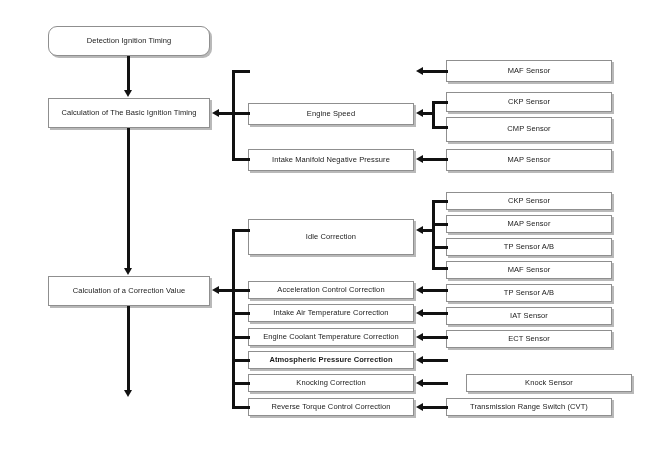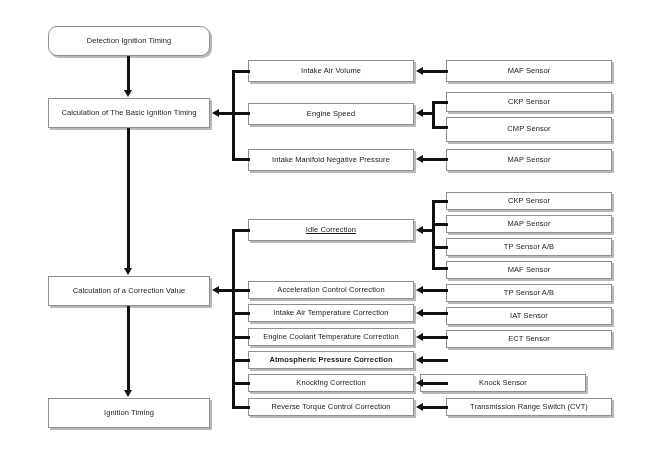--- a/index.html
+++ b/index.html
@@ -57,36 +57,30 @@
   </div>
 
   <div class="box rounded" style="left:48px;top:26px;width:162px;height:30px;">
     <span class="lbl">Detection Ignition Timing</span>
   </div>
 
   <div class="box" style="left:48px;top:276px;width:162px;height:30px;">
     <span class="lbl">Calculation of a Correction Value</span>
   </div>
 
-  <div class="box" style="left:48px;top:398px;width:162px;height:30px;">
-    <span class="lbl">Ignition Timing</span>
-  </div>
 
   <div class="vline" style="left:127px;top:56px;width:3px;height:35px;"></div>
   <div class="arrow-down" style="left:124px;top:90px;"></div>
 
   <div class="vline" style="left:127px;top:128px;width:3px;height:141px;"></div>
   <div class="arrow-down" style="left:124px;top:268px;"></div>
 
   <div class="vline" style="left:127px;top:306px;width:3px;height:85px;"></div>
   <div class="arrow-down" style="left:124px;top:390px;"></div>
 
-  <div class="box" style="left:248px;top:60px;width:166px;height:22px;">
-    <span class="lbl">Intake Air Volume</span>
-  </div>
 
   <div class="box" style="left:248px;top:103px;width:166px;height:22px;">
     <span class="lbl">Engine Speed</span>
   </div>
 
   <div class="box" style="left:248px;top:149px;width:166px;height:22px;">
     <span class="lbl">Intake Manifold Negative Pressure</span>
   </div>
 
   <div class="vline" style="left:232px;top:70px;width:3px;height:91px;"></div>
@@ -114,21 +108,21 @@
 
   <div class="vline" style="left:432px;top:101px;width:3px;height:28px;"></div>
   <div class="hline" style="left:432px;top:101px;width:16px;height:3px;"></div>
   <div class="hline" style="left:432px;top:126px;width:16px;height:3px;"></div>
   <div class="hline" style="left:423px;top:112px;width:12px;height:3px;"></div>
   <div class="arrow-left" style="left:416px;top:109px;"></div>
 
   <div class="hline" style="left:423px;top:158px;width:25px;height:3px;"></div>
   <div class="arrow-left" style="left:416px;top:155px;"></div>
 
-  <div class="box" style="left:248px;top:219px;width:166px;height:22px;text-decoration:underline;">
+  <div class="box" style="left:248px;top:219px;width:166px;height:36px;">
     <span class="lbl">Idle Correction</span>
   </div>
   <div class="box" style="left:248px;top:281px;width:166px;height:18px;justify-content:center;">
     <span class="lbl">Acceleration Control Correction</span>
   </div>
   <div class="box" style="left:248px;top:304px;width:166px;height:18px;">
     <span class="lbl">Intake Air Temperature Correction</span>
   </div>
   <div class="box" style="left:248px;top:328px;width:166px;height:18px;">
     <span class="lbl">Engine Coolant Temperature Correction</span>
@@ -168,21 +162,21 @@
   </div>
   <div class="box" style="left:446px;top:284px;width:166px;height:18px;">
     <span class="lbl">TP Sensor A/B</span>
   </div>
   <div class="box" style="left:446px;top:307px;width:166px;height:18px;">
     <span class="lbl">IAT Sensor</span>
   </div>
   <div class="box" style="left:446px;top:330px;width:166px;height:18px;">
     <span class="lbl">ECT Sensor</span>
   </div>
-  <div class="box" style="left:420px;top:374px;width:166px;height:18px;">
+  <div class="box" style="left:466px;top:374px;width:166px;height:18px;">
     <span class="lbl">Knock Sensor</span>
   </div>
   <div class="box" style="left:446px;top:398px;width:166px;height:18px;">
     <span class="lbl">Transmission Range Switch (CVT)</span>
   </div>
 
   <div class="vline" style="left:432px;top:200px;width:3px;height:70px;"></div>
   <div class="hline" style="left:432px;top:200px;width:16px;height:3px;"></div>
   <div class="hline" style="left:432px;top:223px;width:16px;height:3px;"></div>
   <div class="hline" style="left:432px;top:246px;width:16px;height:3px;"></div>

